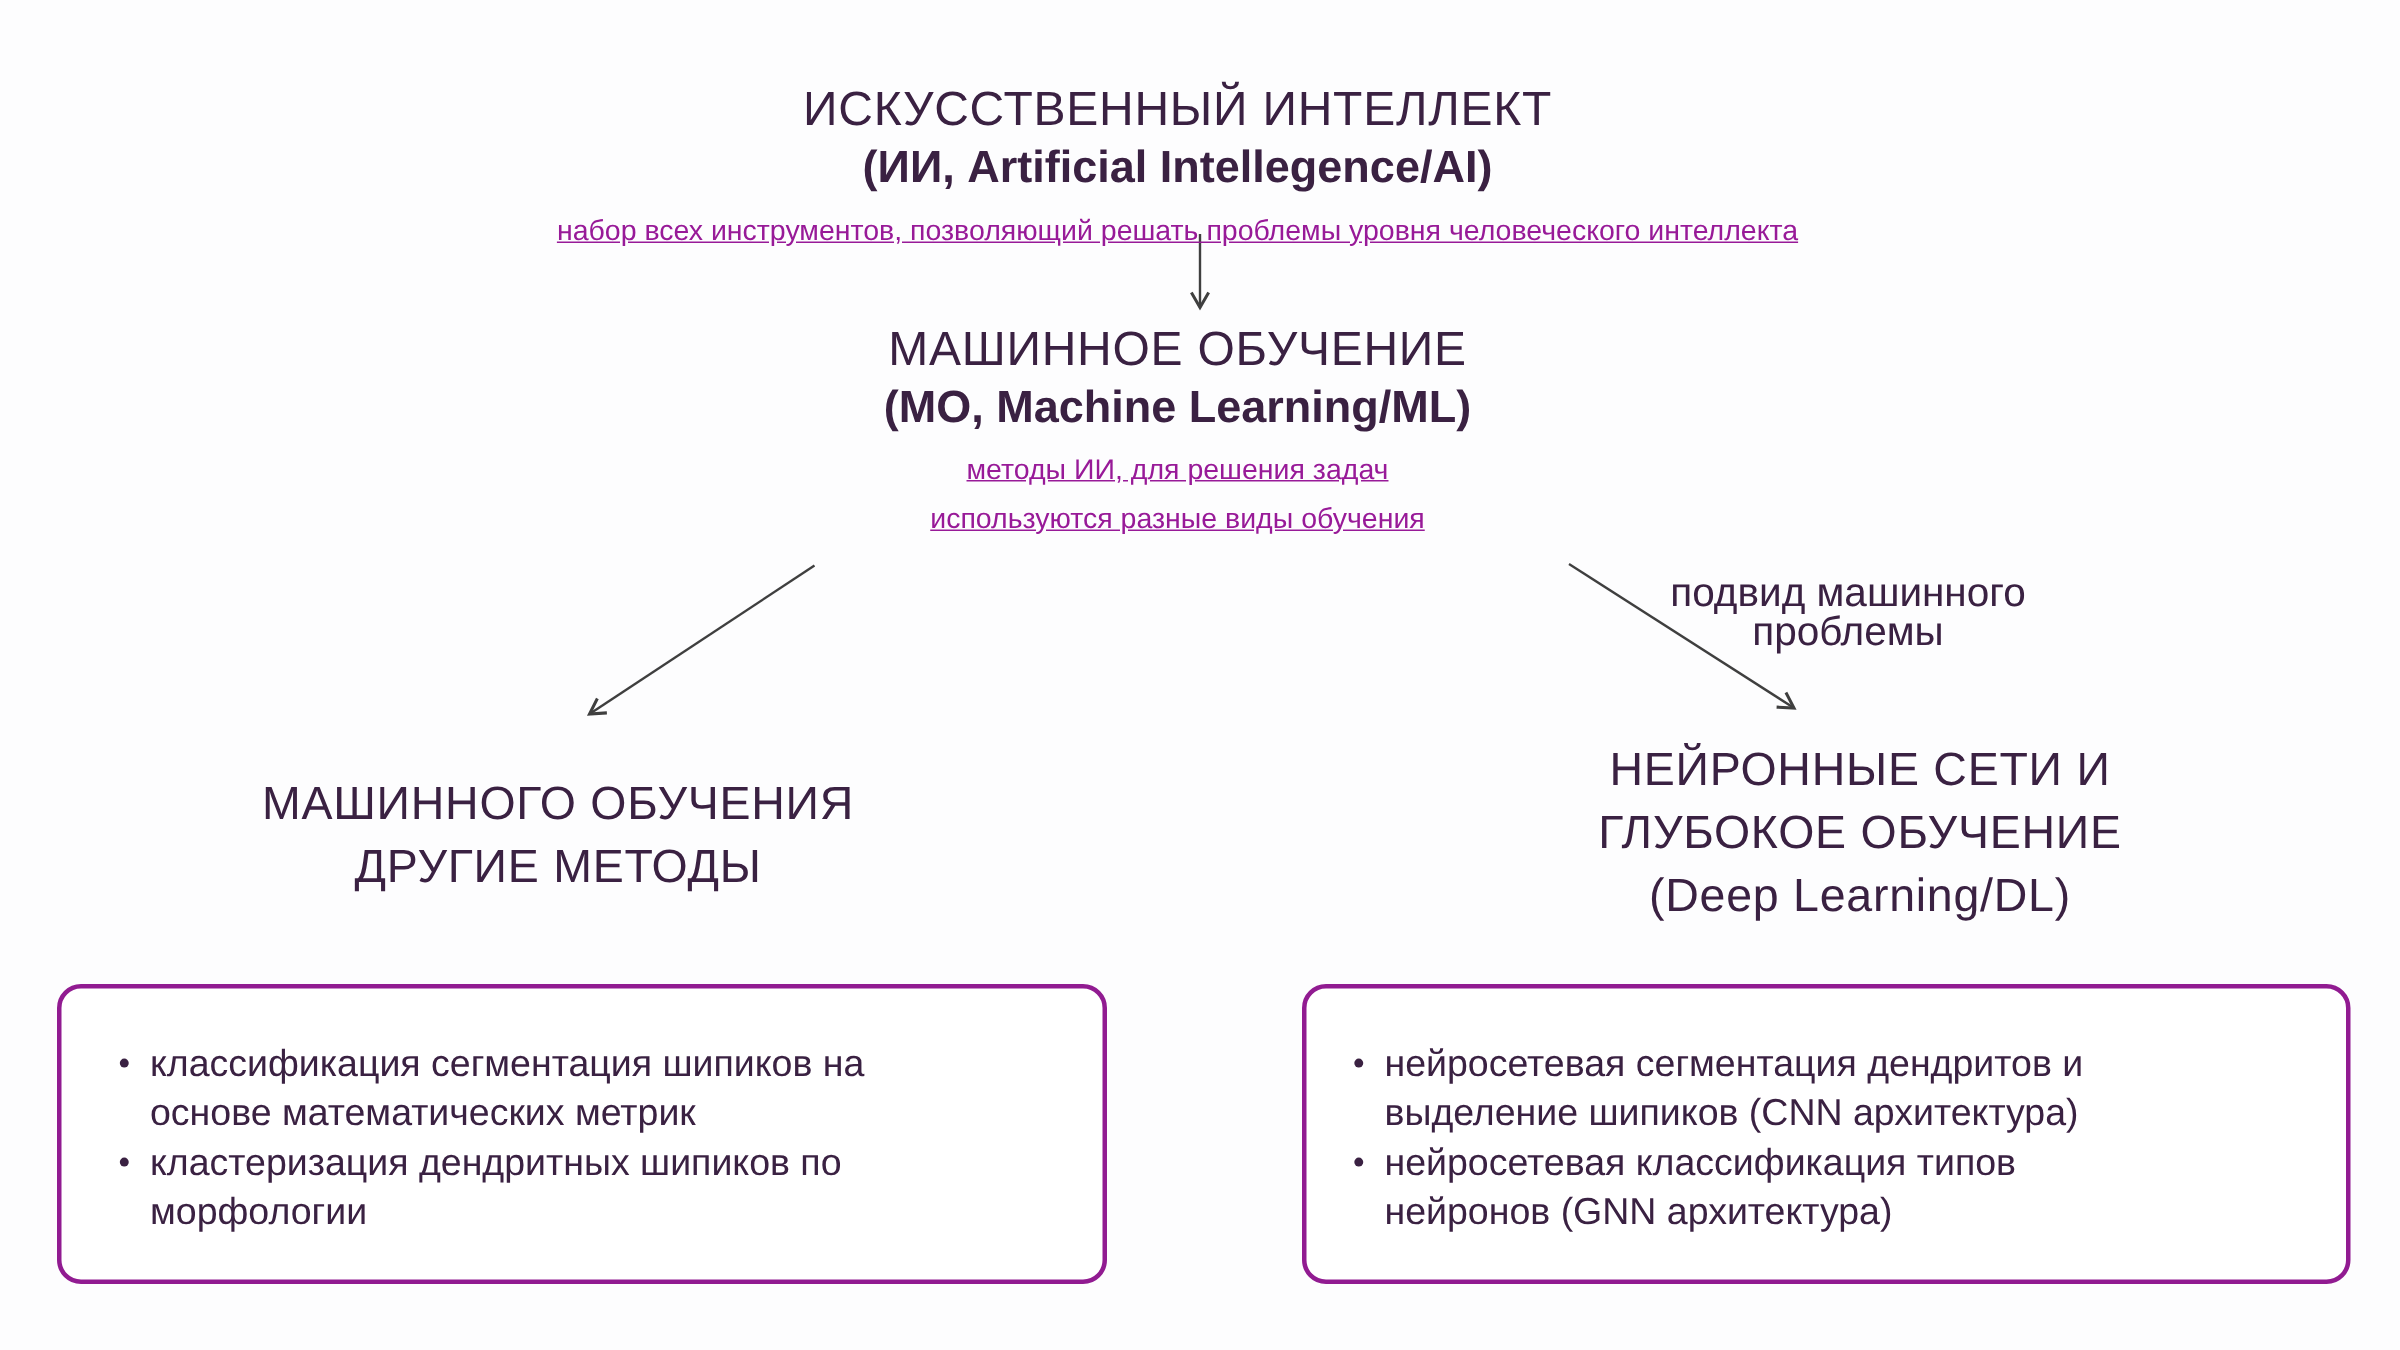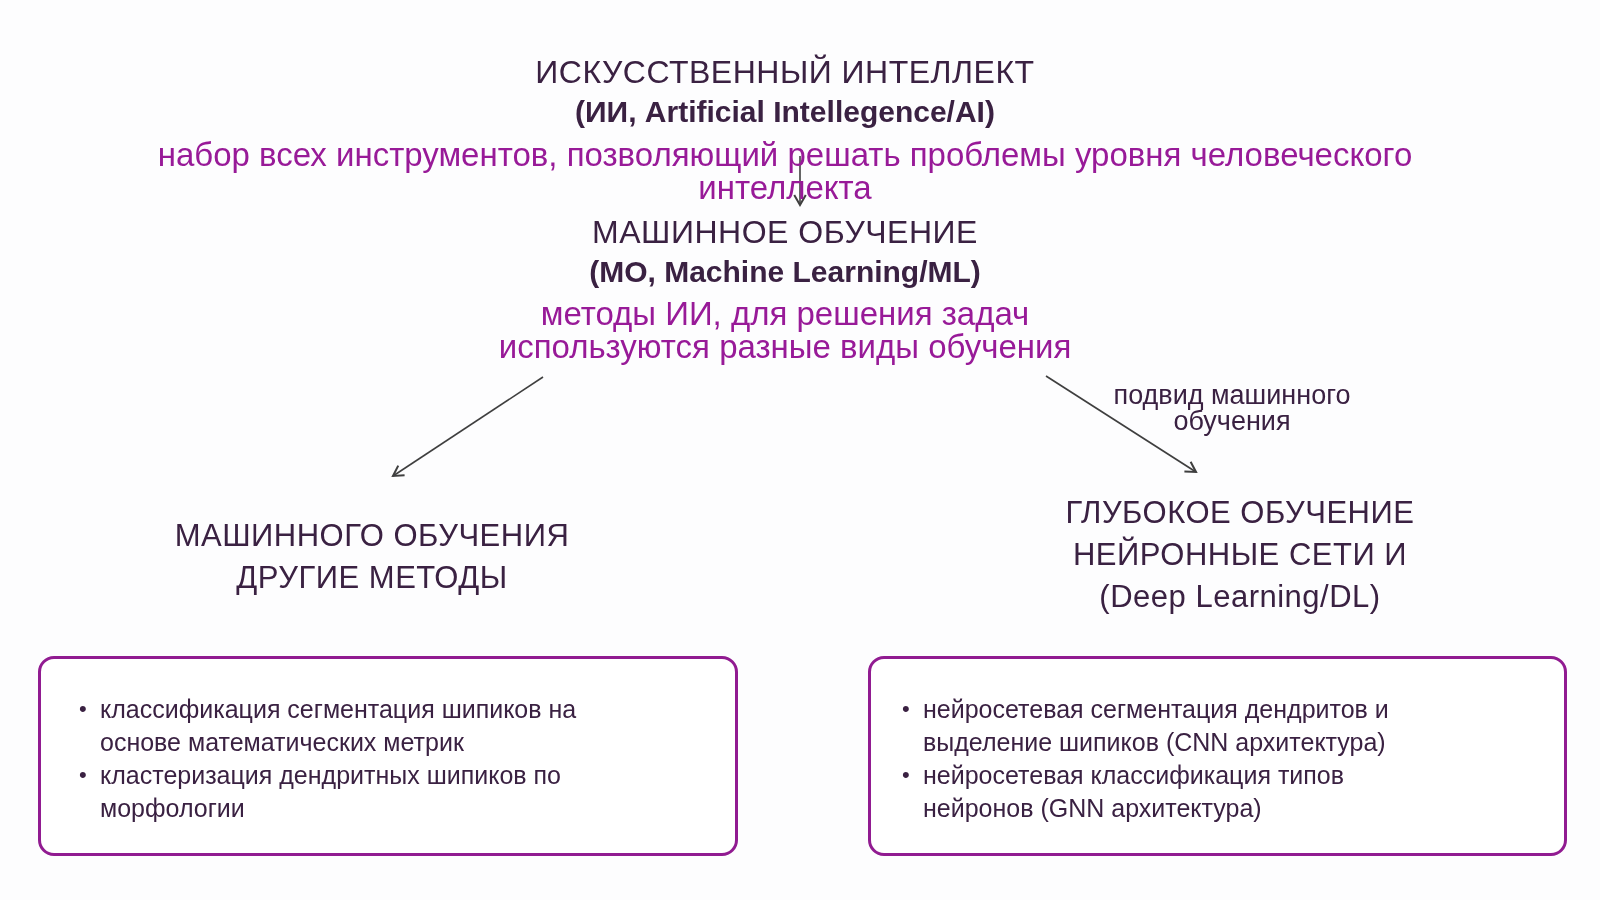--- a/index.html
+++ b/index.html
@@ -25,24 +25,25 @@
     line-height: 40px;
     letter-spacing: 0.5px;
   }
   .node .h2 {
     font-size: 30px;
     font-weight: 700;
     color: #3a2142;
     line-height: 40px;
   }
   .node .desc {
-    font-size: 33px;
+    font-size: 19px;
     font-weight: 500;
     color: #981a98;
     line-height: 33px;
+    text-decoration: underline;
   }
   .ai-node { top: 52px; left: 85px; width: 1400px; }
   .ai-node .desc { margin-top: 6px; }
   .ml-node { top: 212px; left: 85px; width: 1400px; }
   .ml-node .desc { margin-top: 5px; }
   .edge-label {
     position: absolute;
     top: 382px; left: 1072px; width: 320px;
     text-align: center;
     font-size: 27px;
@@ -115,31 +116,31 @@
     <div class="h1">МАШИННОЕ ОБУЧЕНИЕ</div>
     <div class="h2">(МО, Machine Learning/ML)</div>
     <div class="desc">
       <div>методы ИИ, для решения задач</div>
       <div>используются разные виды обучения</div>
     </div>
   </div>
 
   <div class="edge-label">
     <div>подвид машинного</div>
-    <div>обучения</div>
+    <div>проблемы</div>
   </div>
 
   <div class="branch-heading left">
     <div>МАШИННОГО ОБУЧЕНИЯ</div>
     <div>ДРУГИЕ МЕТОДЫ</div>
   </div>
 
   <div class="branch-heading right">
+    <div>НЕЙРОННЫЕ СЕТИ И</div>
     <div>ГЛУБОКОЕ ОБУЧЕНИЕ</div>
-    <div>НЕЙРОННЫЕ СЕТИ И</div>
     <div>(Deep Learning/DL)</div>
   </div>
 
   <div class="box left-box">
     <ul>
       <li>
         <span class="dot">•</span>
         <span>классификация сегментация шипиков на основе математических метрик</span>
       </li>
       <li>

